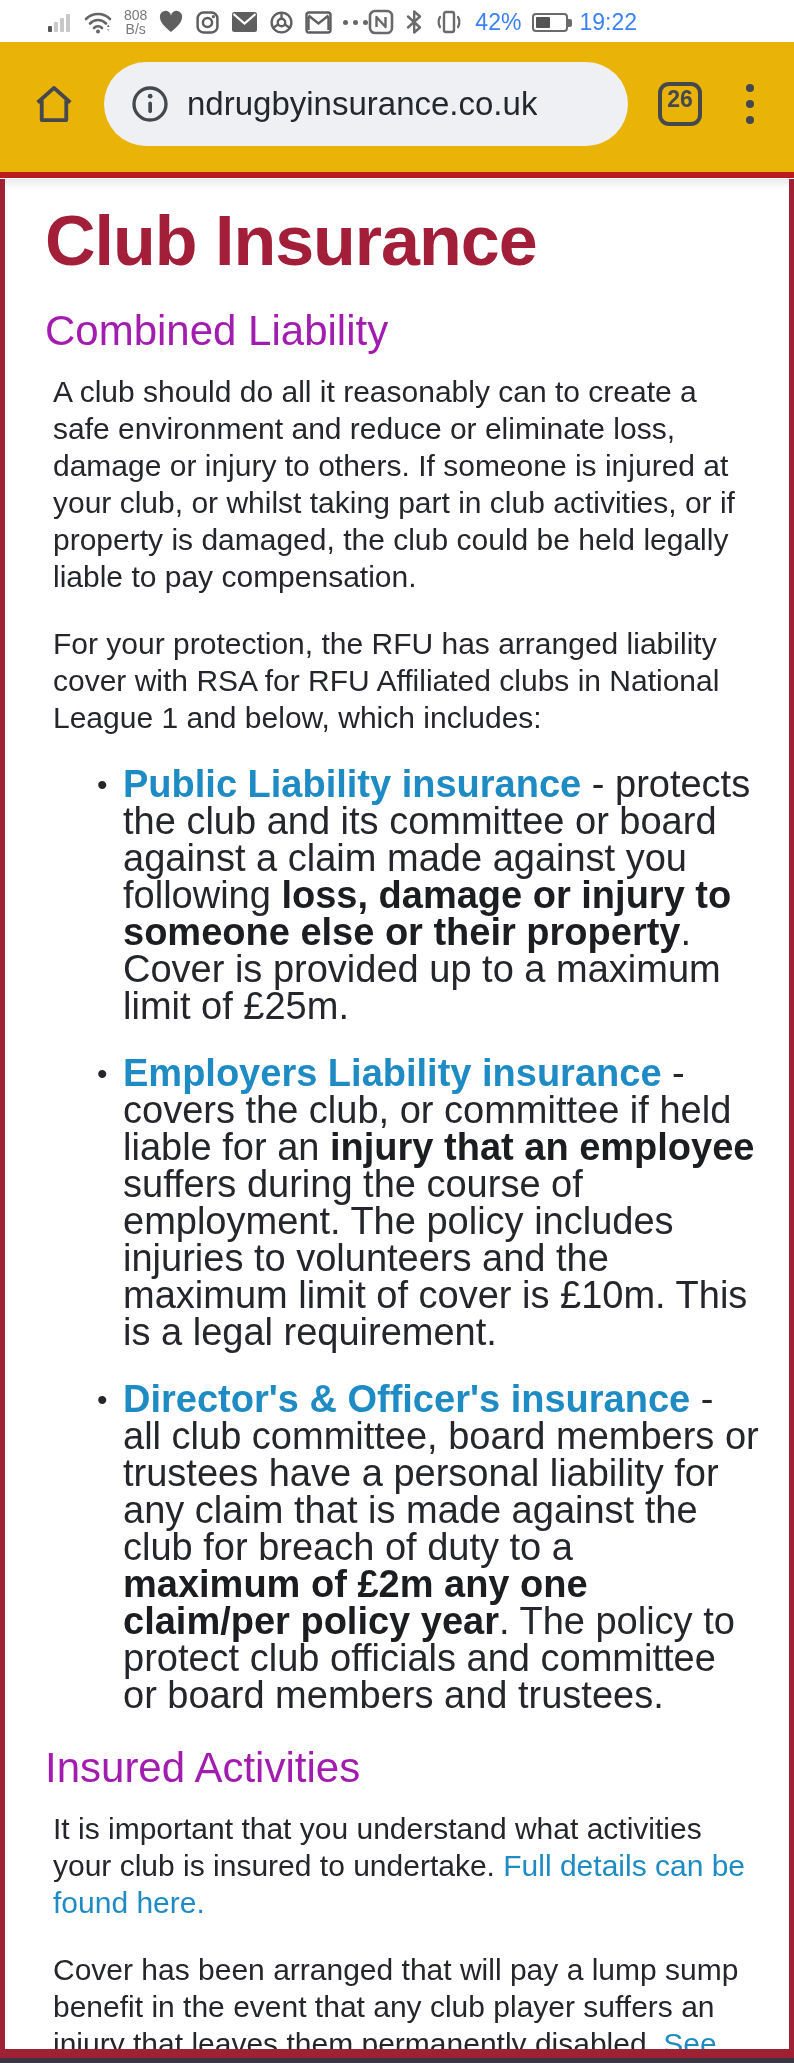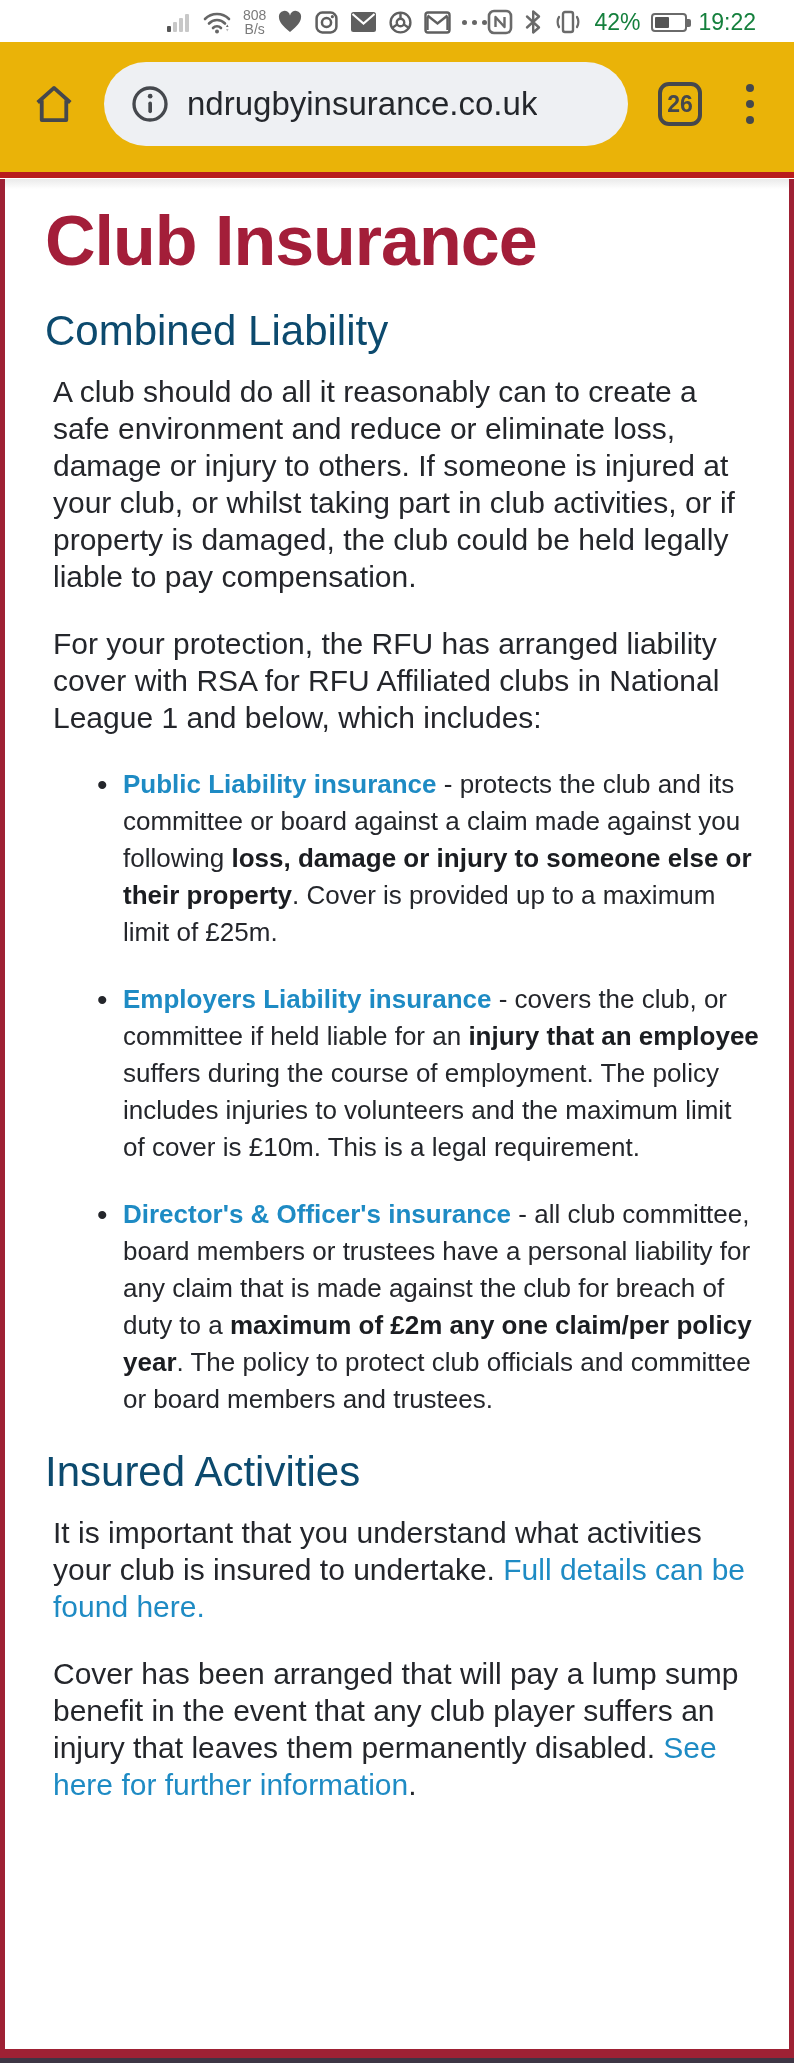--- a/index.html
+++ b/index.html
@@ -5,26 +5,26 @@
   * { margin:0; padding:0; box-sizing:border-box; }
   html,body { background:#fff; }
   body {
     width:794px; height:2063px; position:relative; overflow:hidden;
     font-family:"Liberation Sans", sans-serif;
   }
 
   
   .status-bar {
     height:42px; background:#fff; display:flex; align-items:center;
-    justify-content:flex-end; padding:2px 38px 0 46px; color:#6a6a6a;
+    justify-content:flex-start; padding:2px 38px 0 46px; color:#6a6a6a;
   }
   .sb-group { display:flex; align-items:center; gap:11px; }
   .sb-icon { display:block; }
   .net-speed { font-size:14px; line-height:14px; color:#7a7a7a; text-align:center; white-space:nowrap; }
-  .sb-text { font-size:23px; color:#15803d; }
+  .sb-text { font-size:23px; color:#3b82f6; }
   .battery { position:relative; width:36px; height:19px; border:2px solid #6a6a6a; border-radius:4px; }
   .battery .fill { position:absolute; left:2px; top:2px; bottom:2px; width:42%; background:#555; border-radius:1px; }
   .battery .nub { position:absolute; right:-6px; top:4px; width:4px; height:8px; background:#6a6a6a; border-radius:0 2px 2px 0; }
   .dots-more { display:flex; gap:5px; align-items:center; }
   .dots-more i { width:5px; height:5px; border-radius:50%; background:#666; }
 
   
   .toolbar {
     height:136px; background:#eab308; display:flex; align-items:center;
     padding:0 40px 6px 30px;
@@ -33,21 +33,21 @@
   .omnibox {
     flex:1; height:84px; margin:0 30px 0 26px; background:#eef0f3; border-radius:42px;
     display:flex; align-items:center; padding:0 26px; gap:17px; min-width:0;
   }
   .url-text {
     font-size:33px; color:#24272c; white-space:nowrap; overflow:hidden;
     font-family:"Liberation Sans", sans-serif;
   }
   .tab-switcher {
     width:44px; height:44px; border:4px solid #45484d; border-radius:11px;
-    display:flex; align-items:center; justify-content:center; flex:0 0 auto;
+    display:flex; justify-content:center; flex:0 0 auto;
   }
   .tab-count { font-size:23px; font-weight:bold; color:#45484d; }
   .menu-dots { display:flex; flex-direction:column; gap:8px; margin-left:44px; flex:0 0 auto; }
   .menu-dots i { width:8px; height:8px; border-radius:50%; background:#45484d; }
 
   
   .page {
     position:absolute; top:179px; bottom:0; left:0; right:0;
     background:#fff;
     border-left:5px solid #9e2134; border-right:5px solid #9e2134;
@@ -57,29 +57,29 @@
     content:""; position:absolute; left:0; right:0; top:0; height:10px;
     background:linear-gradient(#d9d9d9, rgba(255,255,255,0)); opacity:.55;
   }
   .page-footer-bar {
     position:absolute; left:0; right:0; bottom:0; height:14px;
   }
   .page-footer-bar .red { height:9px; background:#9e2134; }
   .page-footer-bar .dark { height:5px; background:#3d3544; }
 
   h1.title { font-size:70px; font-weight:bold; color:#a31e39; letter-spacing:-1px; margin:6px 0 14px; }
-  h2.section { font-size:42px; font-weight:500; color:#0c4a6e; margin:26px 0 18px; }
+  h2.section { font-size:42px; font-weight:500; color:#a21caf; margin:26px 0 18px; }
   .body-text { font-size:30px; line-height:37px; color:#24262b; margin:0 8px 30px; }
   .blue-link { color:#1e8bc4; text-decoration:none; cursor:pointer; }
   .bullet-link { font-weight:bold; }
   b.emph { font-weight:bold; color:#1b1d21; }
 
   ul.bullets { list-style:none; margin:0 0 6px 52px; }
   ul.bullets li {
-    position:relative; padding-left:26px; font-size:26px; line-height:37px;
+    position:relative; padding-left:26px; font-size:38px; line-height:37px;
     color:#24262b; margin-bottom:30px;
   }
   ul.bullets li::before {
     content:"•"; position:absolute; left:0; top:0; color:#24262b; font-size:30px;
   }
 </style>
 </head>
 <body>
 
 <div class="status-bar">

